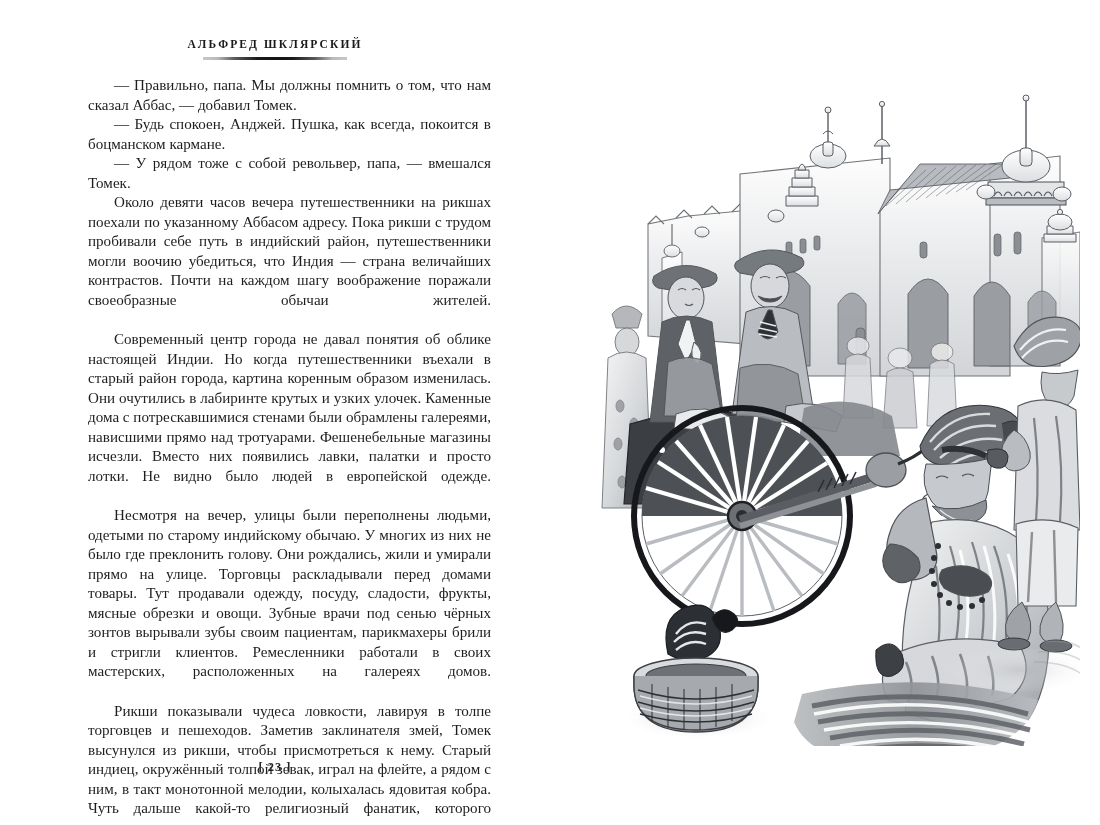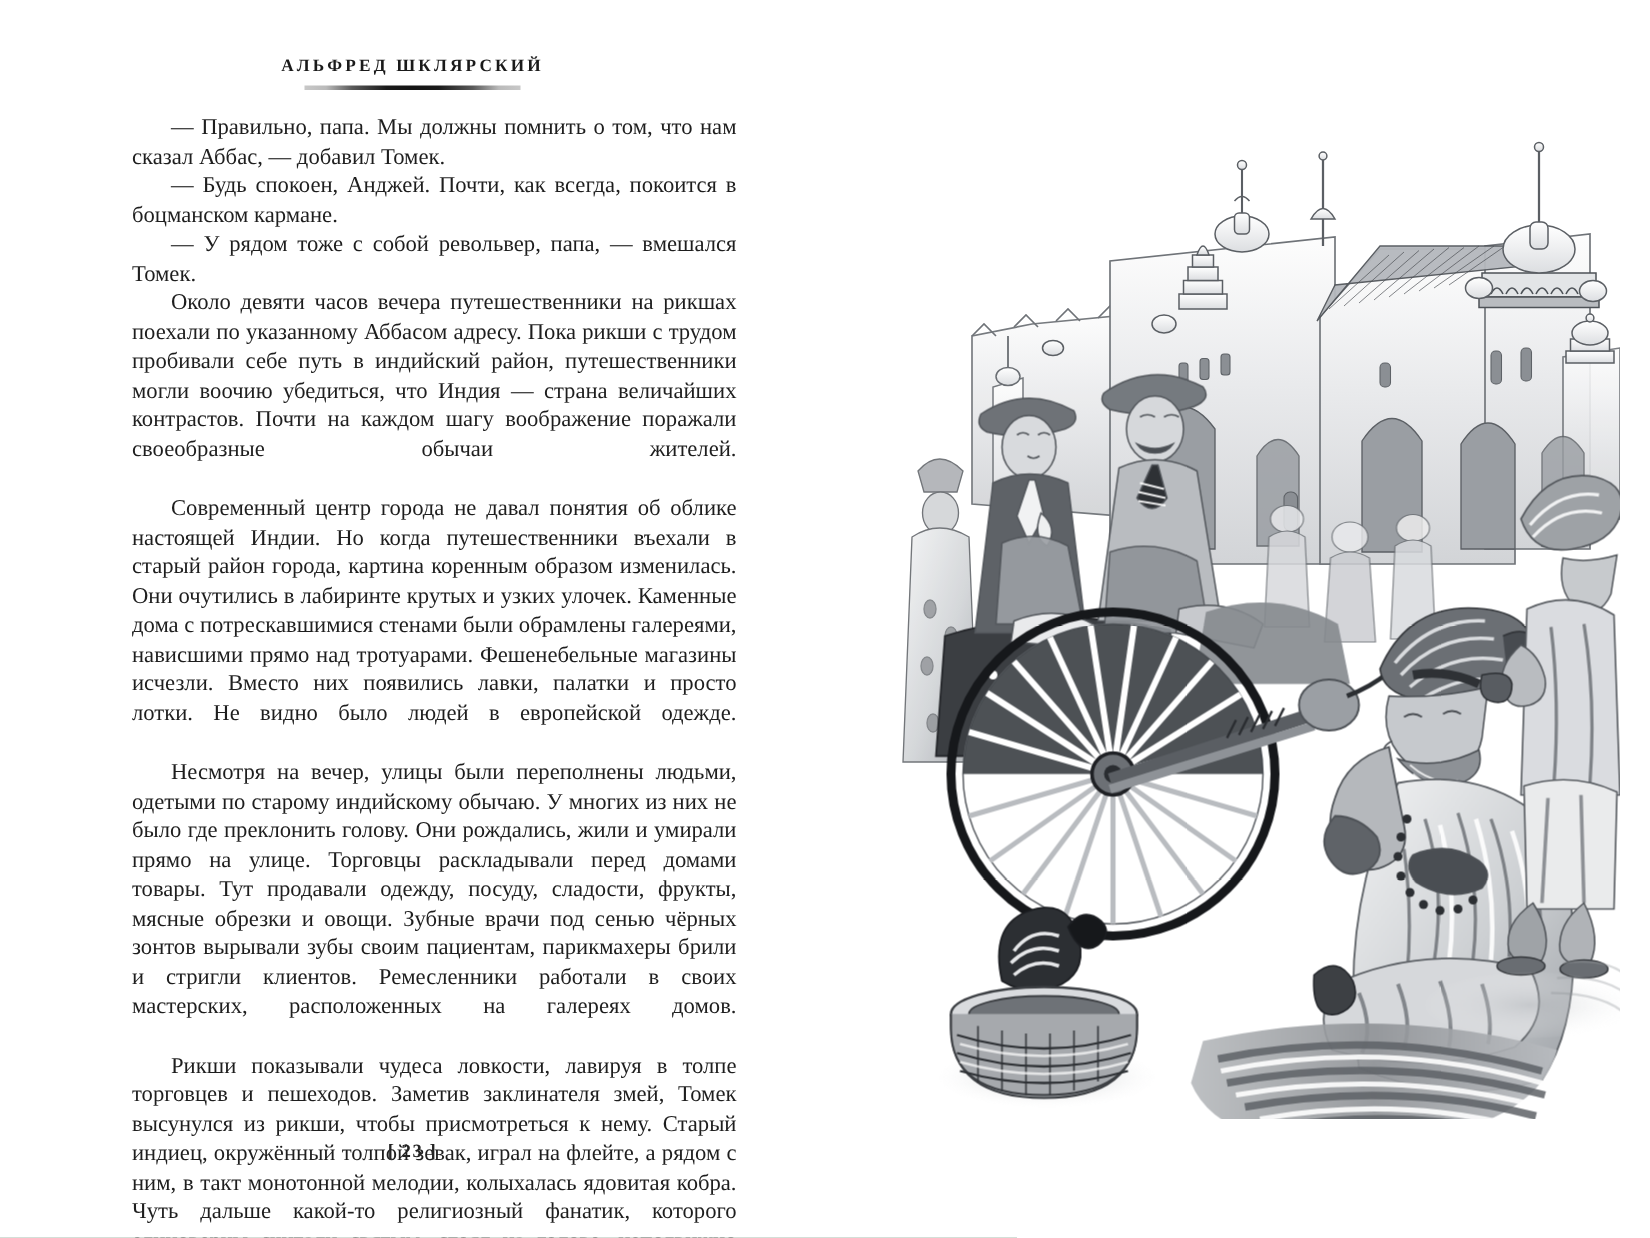--- a/index.html
+++ b/index.html
@@ -14,21 +14,21 @@
     position: relative;
     overflow: hidden;
     font-family: "Liberation Serif", "DejaVu Serif", serif;
     color: #1b1b1b;
   }
 
   #spread {
     position: absolute;
     inset: 0;
     display: flex;
-    background: #14532d;
+    background: #1d4ed8;
     align-items: center;
   }
 
   
   #page-left {
     position: relative;
     width: 550px;
     height: 825px;
     background: #ffffff;
   }
@@ -131,21 +131,21 @@
 
   <div id="page-left">
 
     <div class="running-head">
       <div class="rh-text">АЛЬФРЕД ШКЛЯРСКИЙ</div>
       <div class="rh-rule"></div>
     </div>
 
     <div id="body-text">
       <p class="dialog nostretch">— Правильно, папа. Мы должны помнить о том, что нам сказал Аббас, — добавил Томек.</p>
-      <p class="dialog nostretch">— Будь спокоен, Анджей. Почти, как всегда, покоится в боцманском кармане.</p>
+      <p class="dialog nostretch">— Будь спокоен, Анджей. Пушка, как всегда, покоится в боцманском кармане.</p>
       <p class="dialog nostretch">— У рядом тоже с собой револьвер, папа, — вмешался Томек.</p>
       <p>Около девяти часов вечера путешественники на рикшах поехали по указанному Аббасом адресу. Пока рикши с трудом пробивали себе путь в индийский район, путешественники могли воочию убедиться, что Индия — страна величайших контрастов. Почти на каждом шагу воображение поражали своеобразные обычаи жителей.</p>
       <p>Современный центр города не давал понятия об облике настоящей Индии. Но когда путешественники въехали в старый район города, картина коренным образом изменилась. Они очутились в лабиринте крутых и узких улочек. Каменные дома с потрескавшимися стенами были обрамлены галереями, нависшими прямо над тротуарами. Фешенебельные магазины исчезли. Вместо них появились лавки, палатки и просто лотки. Не видно было людей в европейской одежде.</p>
       <p>Несмотря на вечер, улицы были переполнены людьми, одетыми по старому индийскому обычаю. У многих из них не было где преклонить голову. Они рождались, жили и умирали прямо на улице. Торговцы раскладывали перед домами товары. Тут продавали одежду, посуду, сладости, фрукты, мясные обрезки и овощи. Зубные врачи под сенью чёрных зонтов вырывали зубы своим пациентам, парикмахеры брили и стригли клиентов. Ремесленники работали в своих мастерских, расположенных на галереях домов.</p>
       <p class="nostretch">Рикши показывали чудеса ловкости, лавируя в толпе торговцев и пешеходов. Заметив заклинателя змей, Томек высунулся из рикши, чтобы присмотреться к нему. Старый индиец, окружённый толпой зевак, играл на флейте, а рядом с ним, в такт монотонной мелодии, колыхалась ядовитая кобра. Чуть дальше какой-то религиозный фанатик, которого единоверцы считали святым, стоял на голове, неподвижно выпрямив</p>
     </div>
 
     <div class="folio">[ 23 ]</div>
   </div>
 

